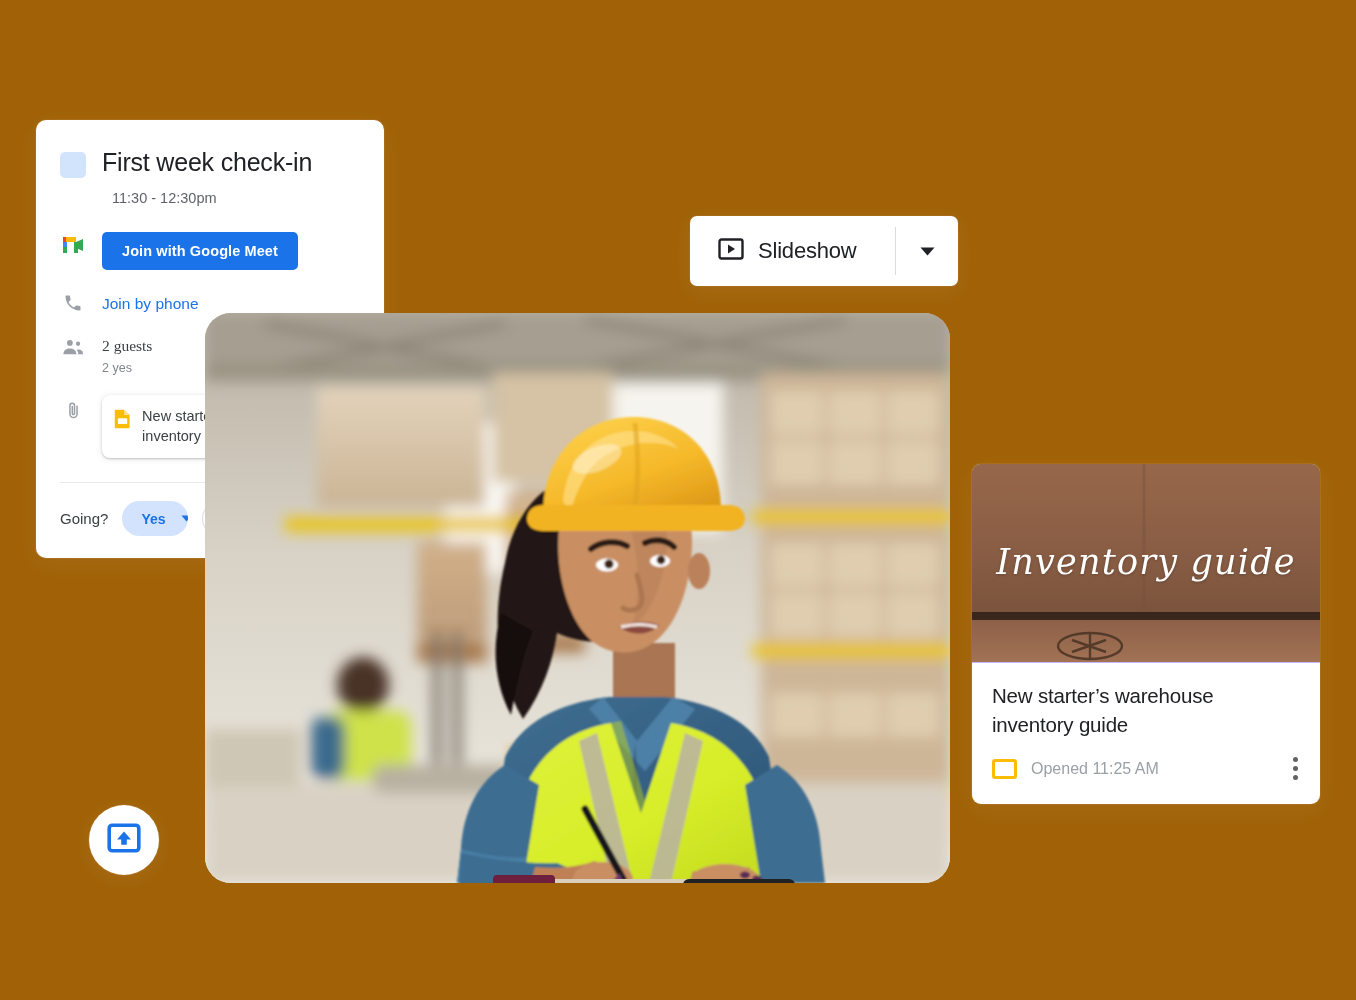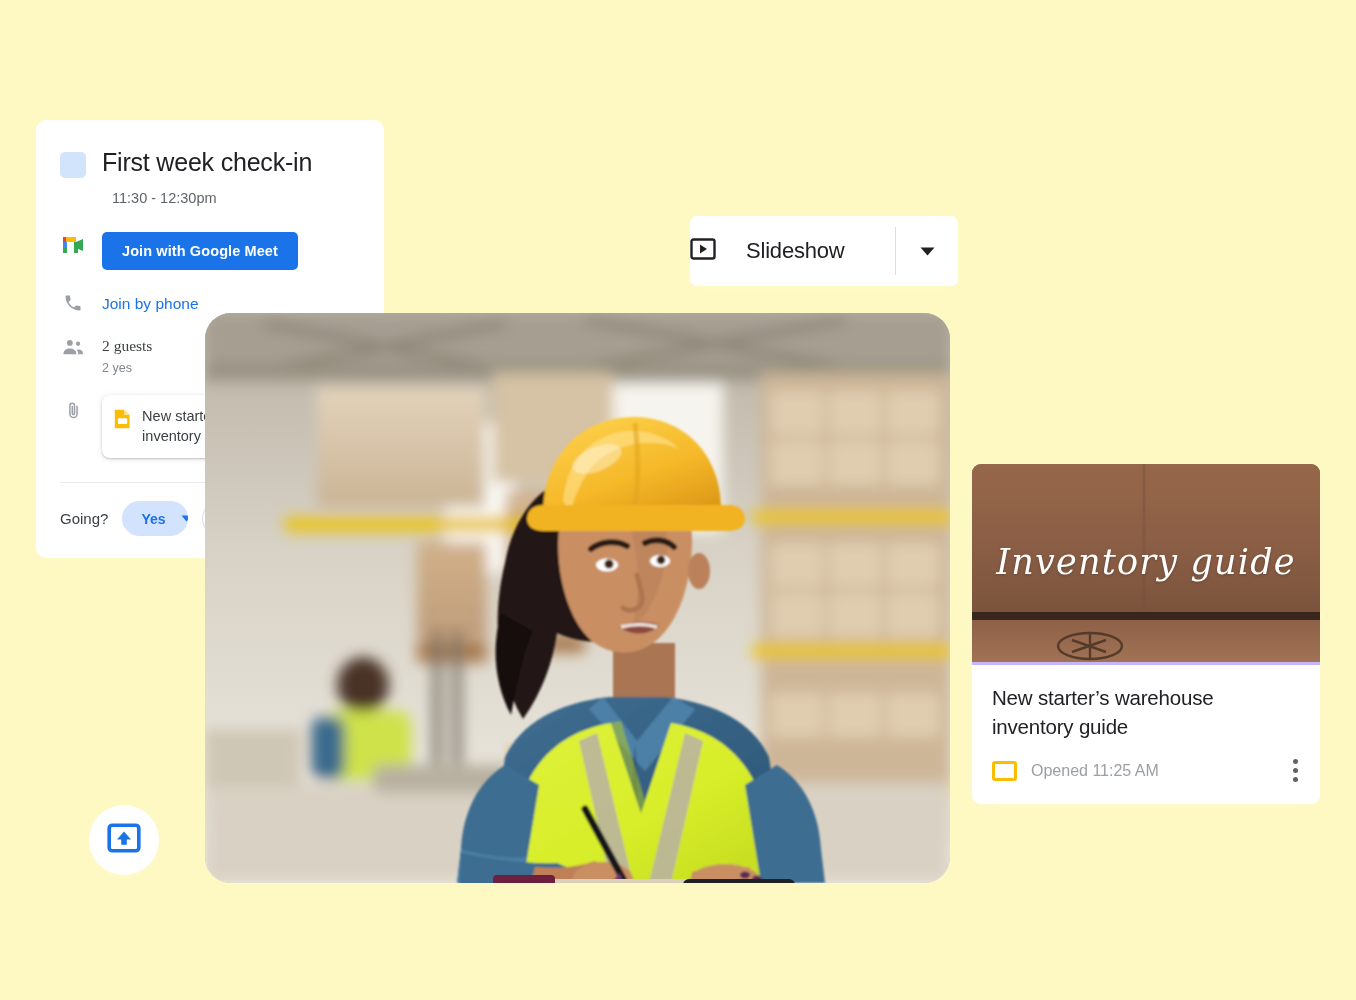--- a/index.html
+++ b/index.html
@@ -13,21 +13,21 @@
     height: 1000px;
     position: relative;
     overflow: hidden;
     font-family: "Liberation Sans", sans-serif;
     -webkit-font-smoothing: antialiased;
   }
 
   .stage {
     position: absolute;
     inset: 0;
-    background: #fef9c3;
+    background: #a16207;
   }
 
   
   .card {
     position: absolute;
     background: #ffffff;
     border-radius: 12px;
     box-shadow: 0 1px 3px rgba(255,255,255,0.10),
                 0 10px 34px rgba(255,255,255,0.045);
   }
@@ -199,21 +199,22 @@
     border-radius: 7px;
     display: flex;
     align-items: stretch;
     box-shadow: 0 0 0 1px rgba(255,255,255,0.05),
                 0 5px 22px rgba(255,255,255,0.07);
   }
   .ss-main {
     flex: 1;
     display: flex;
     align-items: center;
-    gap: 30px;
+    gap: 14px;
+    padding-left: 28px;
     cursor: pointer;
     text-align: center;
   }
   .ss-label {
     font-size: 22px;
     color: #202124;
     letter-spacing: -.2px;
   }
   .ss-divider { width: 1px; background: #dadce0; margin: 11px 0; }
   .ss-arrow {
@@ -248,21 +249,21 @@
     border-radius: 9px;
     overflow: hidden;
     box-shadow: 0 0 0 1px rgba(255,255,255,0.07),
                 0 6px 26px rgba(255,255,255,0.06);
   }
   .doc-thumb {
     height: 198px;
     width: 100%;
     position: relative;
     overflow: hidden;
-    border-bottom: 3px solid #c4b5fd;
+    border-bottom: 1px solid #c4b5fd;
   }
   .doc-thumb svg { display: block; width: 100%; height: 100%; }
   .doc-script {
     position: absolute;
     left: 0; right: 0;
     top: 78px;
     text-align: center;
     color: #ffffff;
     font-family: "DejaVu Serif", serif;
     font-style: italic;

